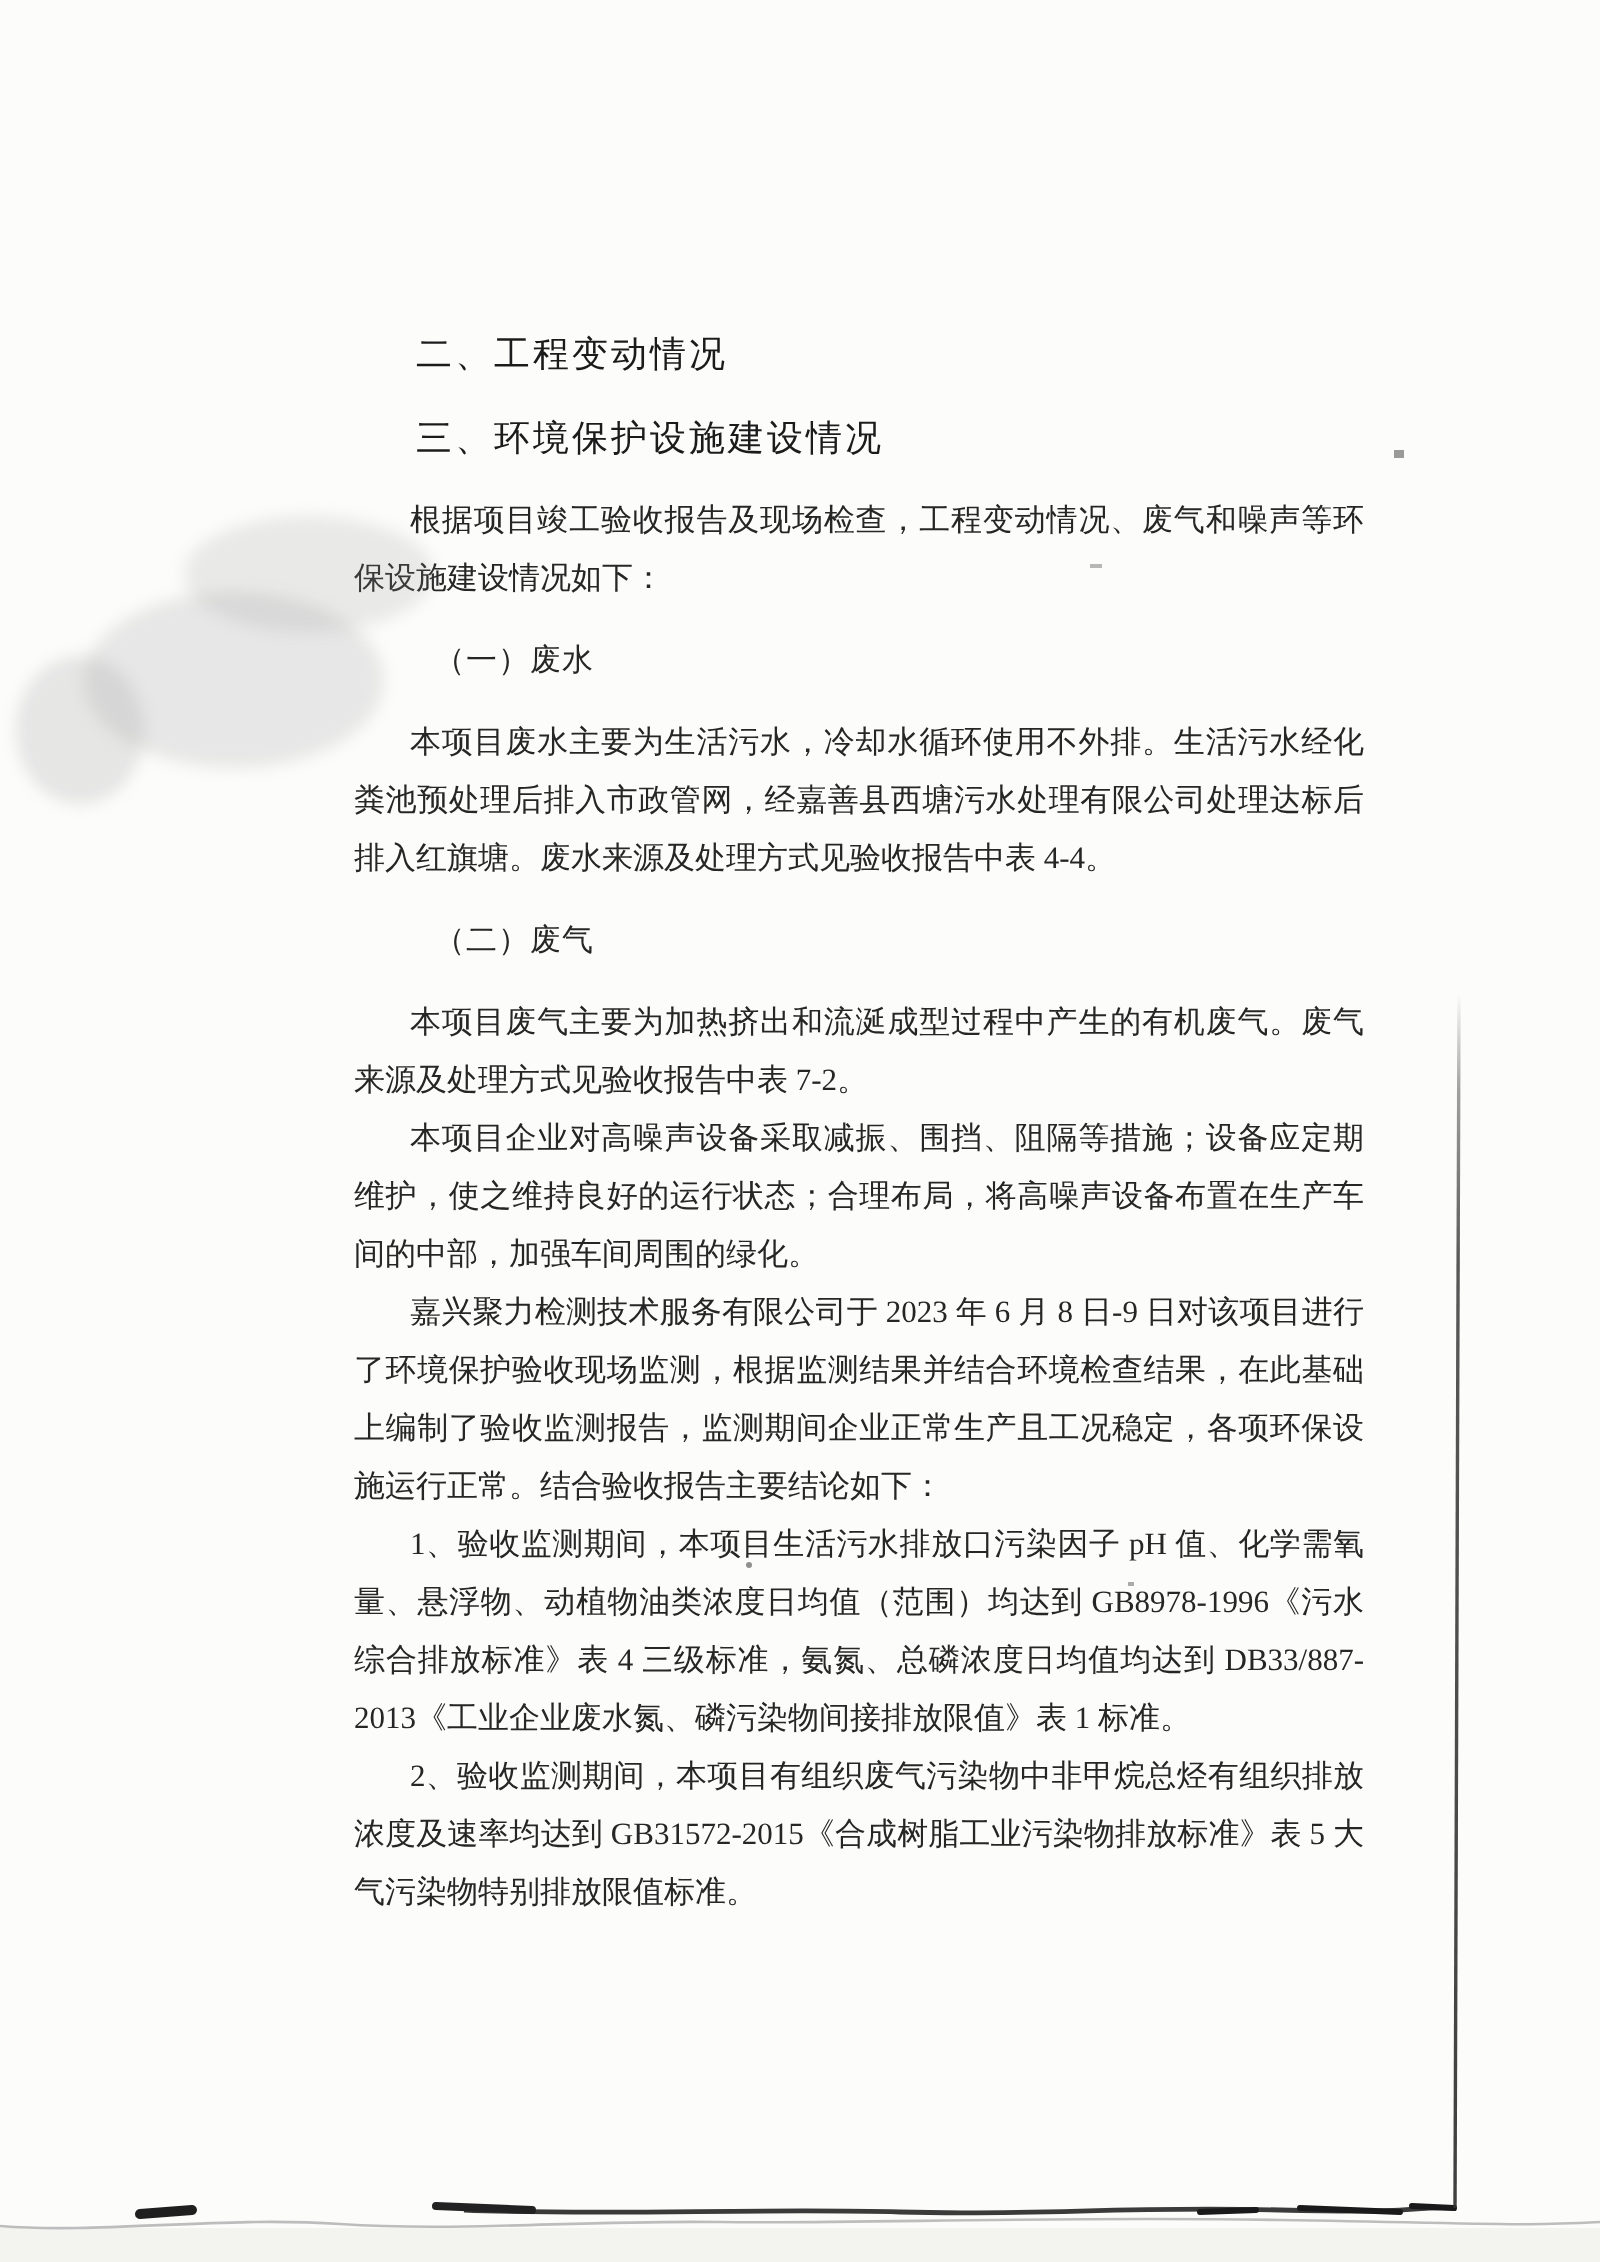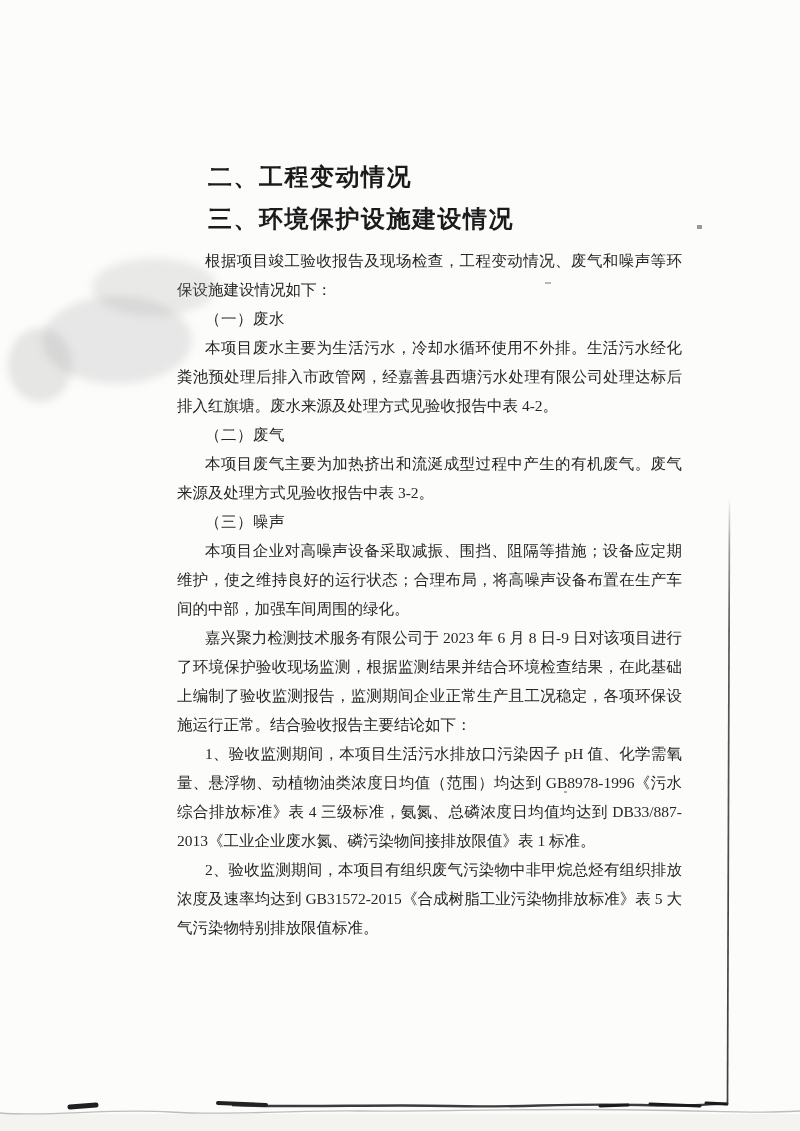--- a/index.html
+++ b/index.html
@@ -13,31 +13,31 @@
   .page { position: absolute; inset: 0; }
   .content {
     position: absolute;
     left: 177px; top: 156px; width: 505px;
     font-size: 15.5px;
     line-height: 29px;
     color: #262626;
     text-align: justify;
   }
   .sec-heading {
-    font-size: 24px;
-    font-weight: bold;
+    font-size: 18px;
+    font-weight: normal;
     color: #1b1b1b;
     padding-left: 31px;
     letter-spacing: 1.5px;
     line-height: 30px;
     margin: 6px 0 12px 0;
     text-align: left;
   }
   .para { margin: 0; text-indent: 28px; }
-  .subhead { margin: 0; text-indent: 28px; text-align: left; letter-spacing: 0.5px; }
+  .subhead { margin: 12px; text-indent: 28px; text-align: left; letter-spacing: 0.5px; }
   
   .artifacts { position: absolute; inset: 0; pointer-events: none; }
   .smudge { position: absolute; border-radius: 50%; filter: blur(4px); }
   .smudge-1 { left: 42px; top: 296px; width: 150px; height: 88px; background: rgba(158,158,158,.22); }
   .smudge-2 { left: 92px; top: 258px; width: 125px; height: 58px; background: rgba(150,150,152,.18); }
   .smudge-3 { left: 8px;  top: 328px; width: 64px;  height: 74px; background: rgba(165,165,165,.26); }
   .speck { position: absolute; background: #9a9a9a; }
   .speck-1 { left: 697px; top: 225px; width: 5px; height: 4px; }
   .speck-2 { left: 545px; top: 282px; width: 6px; height: 2px; background: #b7b7b7; }
   .speck-3 { left: 373px; top: 781px; width: 3px; height: 3px; background: #8f8f8f; border-radius: 50%; }
@@ -53,24 +53,23 @@
 
 <div class="page">
 
   <div class="content">
 
     <div class="sec-heading">二、工程变动情况</div>
 
     <div class="sec-heading">三、环境保护设施建设情况</div>
     <p class="para">根据项目竣工验收报告及现场检查，工程变动情况、废气和噪声等环保设施建设情况如下：</p>
     <p class="subhead">（一）废水</p>
-    <p class="para">本项目废水主要为生活污水，冷却水循环使用不外排。生活污水经化粪池预处理后排入市政管网，经嘉善县西塘污水处理有限公司处理达标后排入红旗塘。废水来源及处理方式见验收报告中表 4-2。</p>
+    <p class="para">本项目废水主要为生活污水，冷却水循环使用不外排。生活污水经化粪池预处理后排入市政管网，经嘉善县西塘污水处理有限公司处理达标后排入红旗塘。废水来源及处理方式见验收报告中表 4-4。</p>
     <p class="subhead">（二）废气</p>
-    <p class="para">本项目废气主要为加热挤出和流涎成型过程中产生的有机废气。废气来源及处理方式见验收报告中表 3-2。</p>
-    <p class="subhead">（三）噪声</p>
+    <p class="para">本项目废气主要为加热挤出和流涎成型过程中产生的有机废气。废气来源及处理方式见验收报告中表 7-2。</p>
     <p class="para">本项目企业对高噪声设备采取减振、围挡、阻隔等措施；设备应定期维护，使之维持良好的运行状态；合理布局，将高噪声设备布置在生产车间的中部，加强车间周围的绿化。</p>
 
     <p class="para">嘉兴聚力检测技术服务有限公司于 2023 年 6 月 8 日-9 日对该项目进行了环境保护验收现场监测，根据监测结果并结合环境检查结果，在此基础上编制了验收监测报告，监测期间企业正常生产且工况稳定，各项环保设施运行正常。结合验收报告主要结论如下：</p>
     <p class="para">1、验收监测期间，本项目生活污水排放口污染因子 pH 值、化学需氧量、悬浮物、动植物油类浓度日均值（范围）均达到 GB8978-1996《污水综合排放标准》表 4 三级标准，氨氮、总磷浓度日均值均达到 DB33/887-2013《工业企业废水氮、磷污染物间接排放限值》表 1 标准。</p>
     <p class="para">2、验收监测期间，本项目有组织废气污染物中非甲烷总烃有组织排放浓度及速率均达到 GB31572-2015《合成树脂工业污染物排放标准》表 5 大气污染物特别排放限值标准。</p>
 
   </div>
 
   <div class="artifacts">
     <div class="smudge smudge-1"></div>

